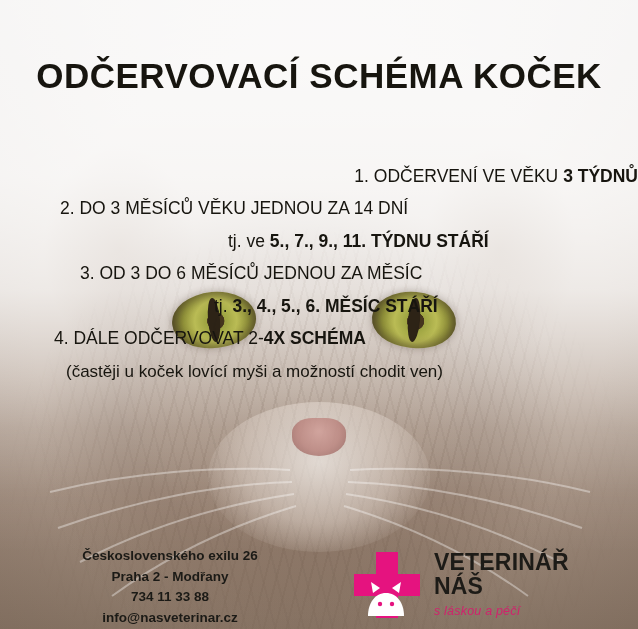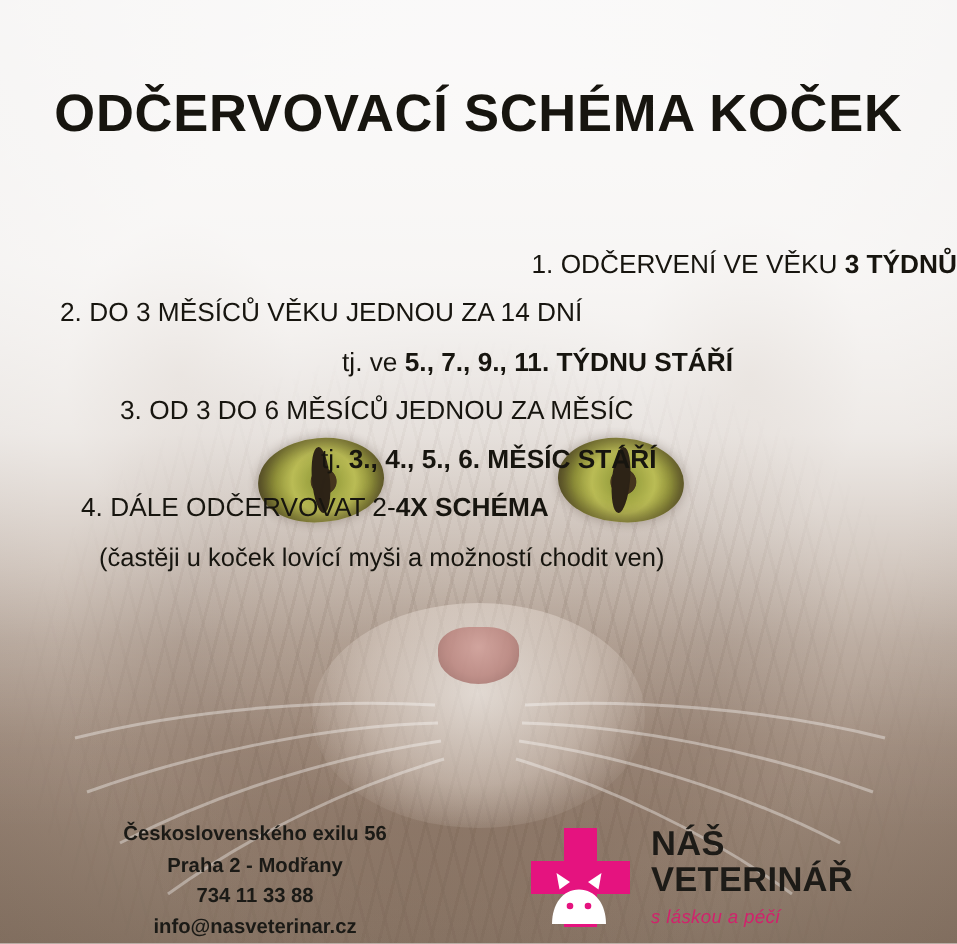--- a/index.html
+++ b/index.html
@@ -137,21 +137,21 @@
   .line {
     font-size: 17.5px;
     line-height: 1.0;
     margin-bottom: 14px;
     white-space: nowrap;
   }
   .line .num { font-weight: normal; }
   .line b { font-weight: bold; }
 
   .l1 { padding-left: 64px; text-align: right; }
-  .l2 { padding-left: 40px; }
+  .l2 { padding-left: 60px; }
   .l2b { padding-left: 228px; margin-top: 16px; }
   .l3 { padding-left: 80px; }
   .l3b { padding-left: 214px; margin-top: 16px; }
   .l4 { padding-left: 54px; }
   .l5 { padding-left: 66px; margin-top: 16px; font-size: 17px; }
 
   
   .contact {
     position: absolute;
     left: 0;
@@ -254,21 +254,21 @@
     <div class="line l4">
       <span class="num">4.</span>
       <span>DÁLE ODČERVOVAT 2-</span><b>4X SCHÉMA</b>
     </div>
 
     <div class="line l5">(častěji u koček lovící myši a možností chodit ven)</div>
 
   </div>
 
   <div class="contact">
-    <div>Československého exilu 56</div>
+    <div>Československého exilu 26</div>
     <div>Praha 2 - Modřany</div>
     <div>734 11 33 88</div>
     <div>info@nasveterinar.cz</div>
   </div>
 
   <div class="logo">
     <div class="cross-wrap">
       <svg viewBox="0 0 74 72" width="74" height="72" xmlns="http://www.w3.org/2000/svg">
         <path d="M26 2 h22 v22 h22 v22 h-22 v22 h-22 v-22 h-22 v-22 h22 z" fill="#e5137f"></path>
         <g fill="#ffffff">
@@ -276,19 +276,19 @@
           <path d="M23 43 l-2-11 l9 6 z"></path>
           <path d="M49 43 l2-11 l-9 6 z"></path>
         </g>
         <g fill="#e5137f">
           <circle cx="30" cy="54" r="2.2"></circle>
           <circle cx="42" cy="54" r="2.2"></circle>
         </g>
       </svg>
     </div>
     <div class="logo-text">
+      <div class="l-main">VETERINÁŘ</div>
       <div class="l-main">NÁŠ</div>
-      <div class="l-main">VETERINÁŘ</div>
       <div class="l-sub">s láskou a péčí</div>
     </div>
   </div>
 
 </div>
 
 </body></html>

